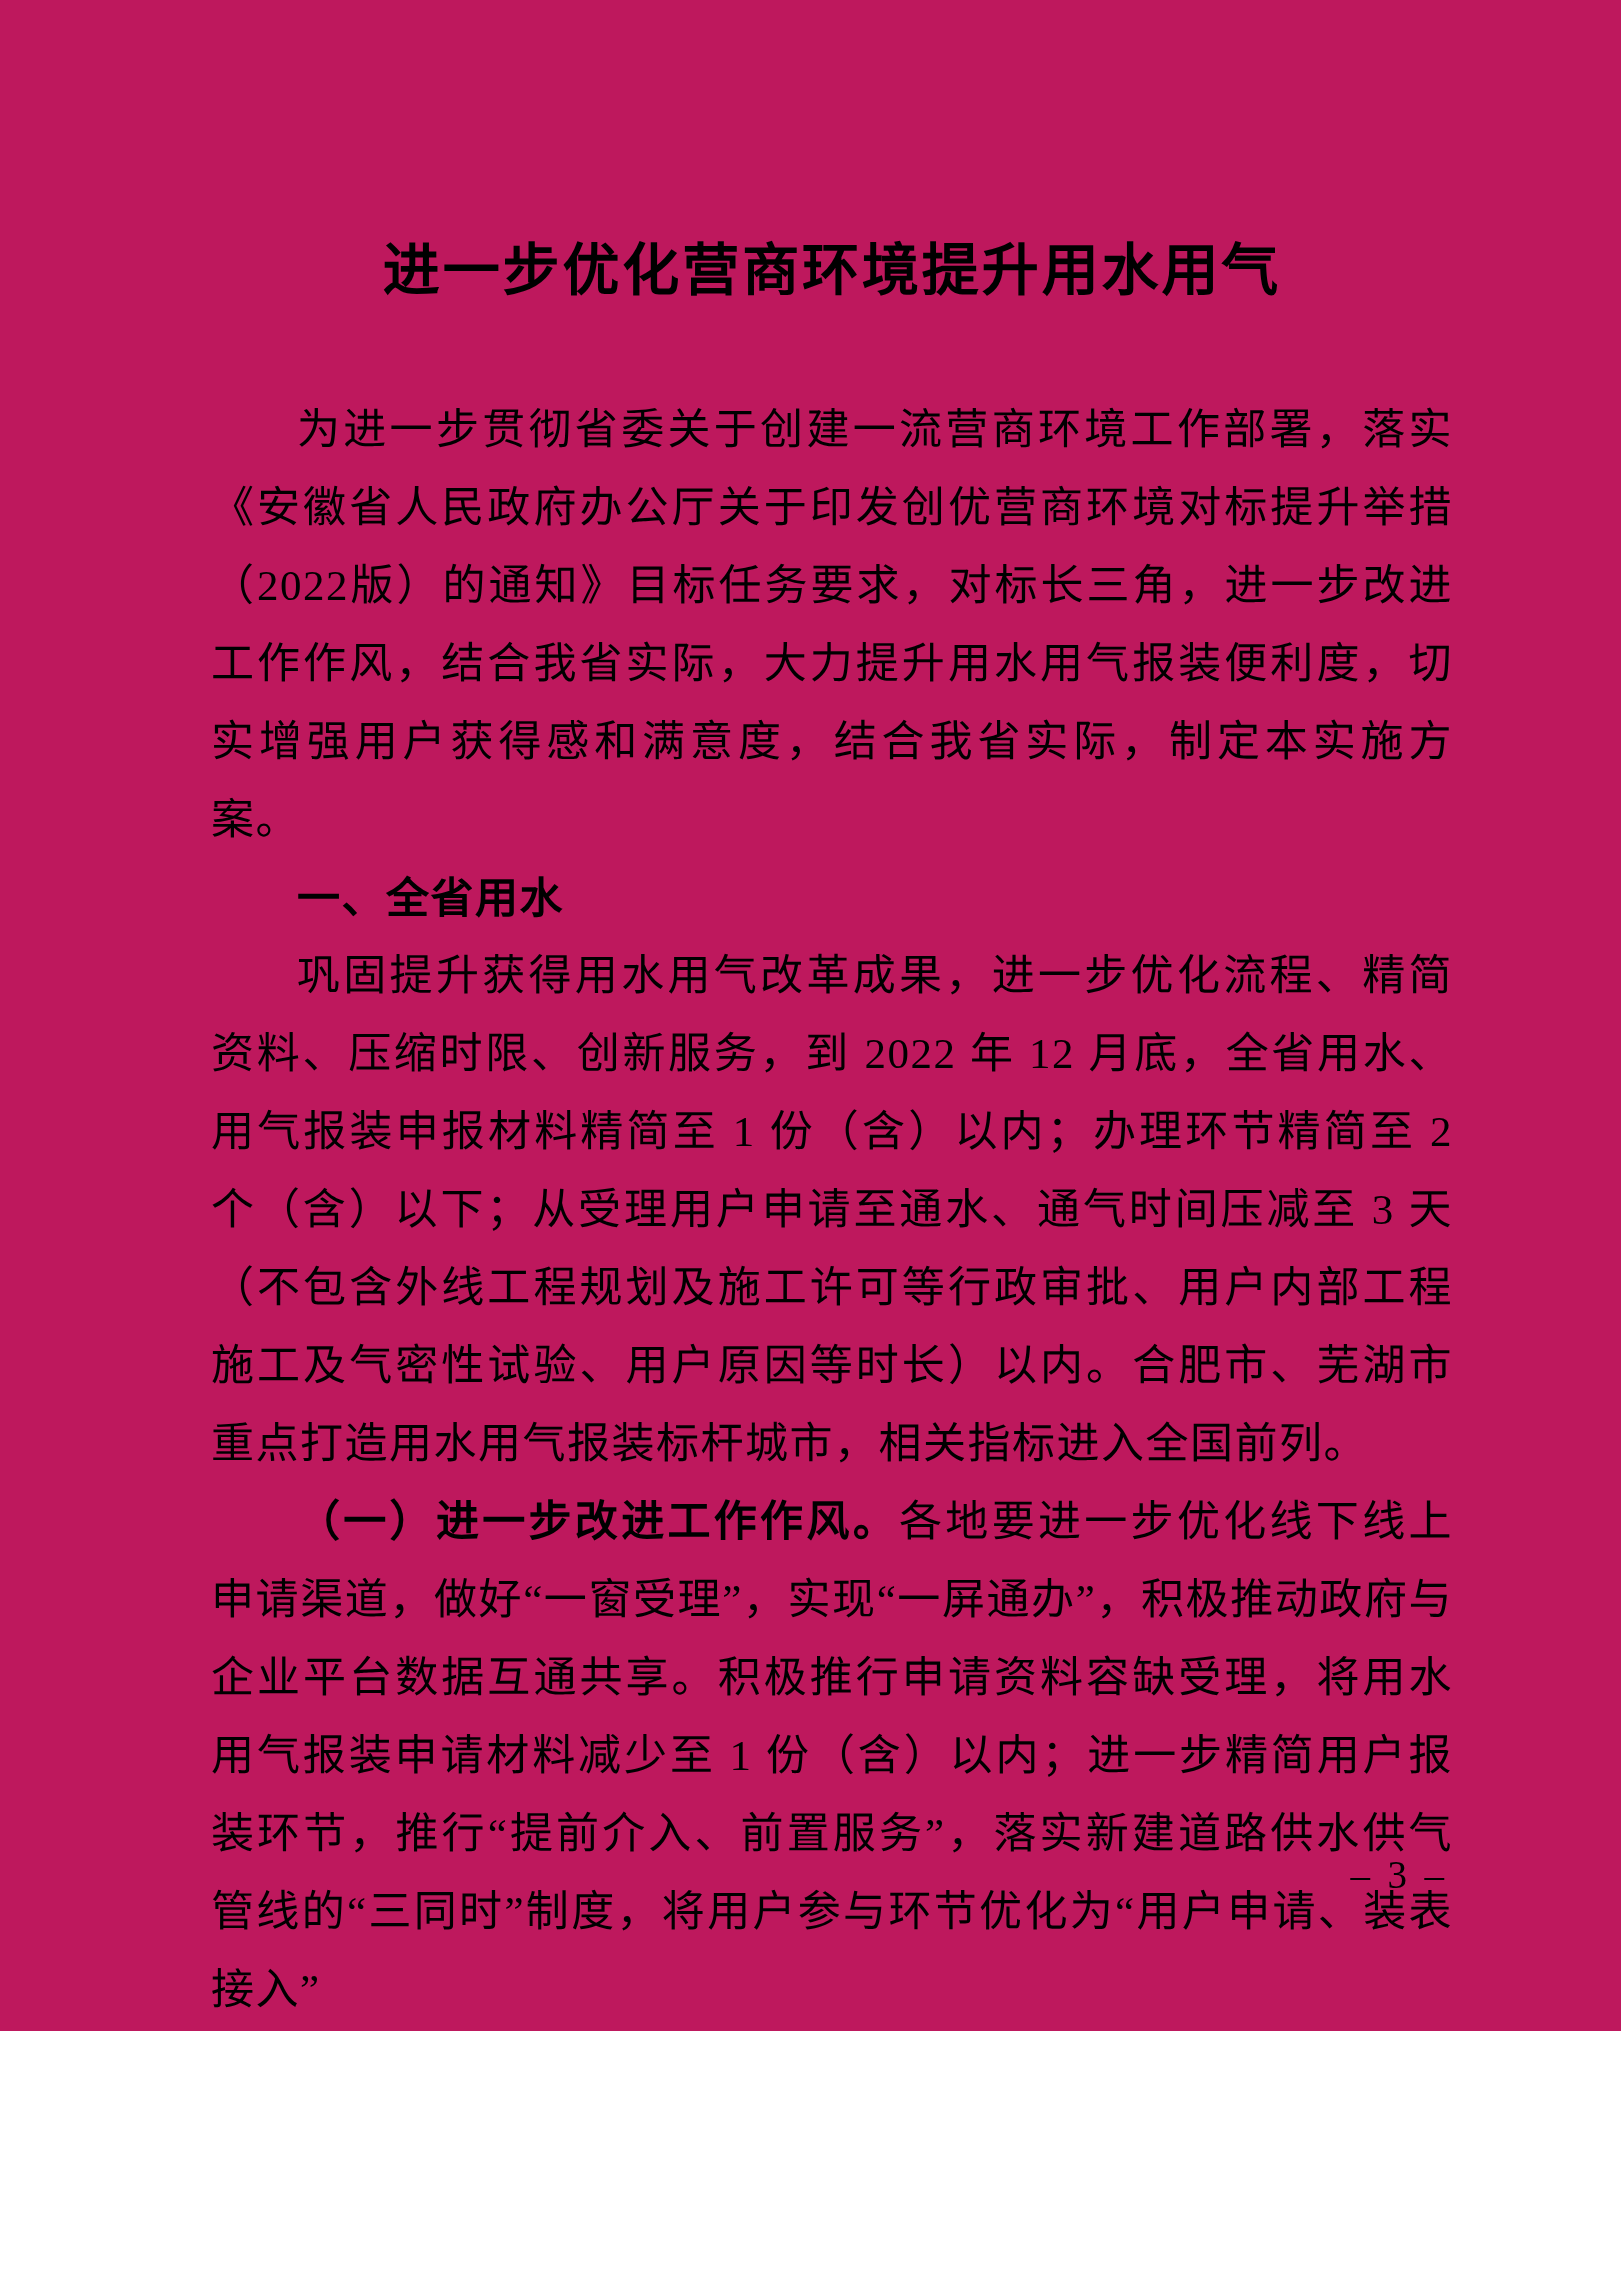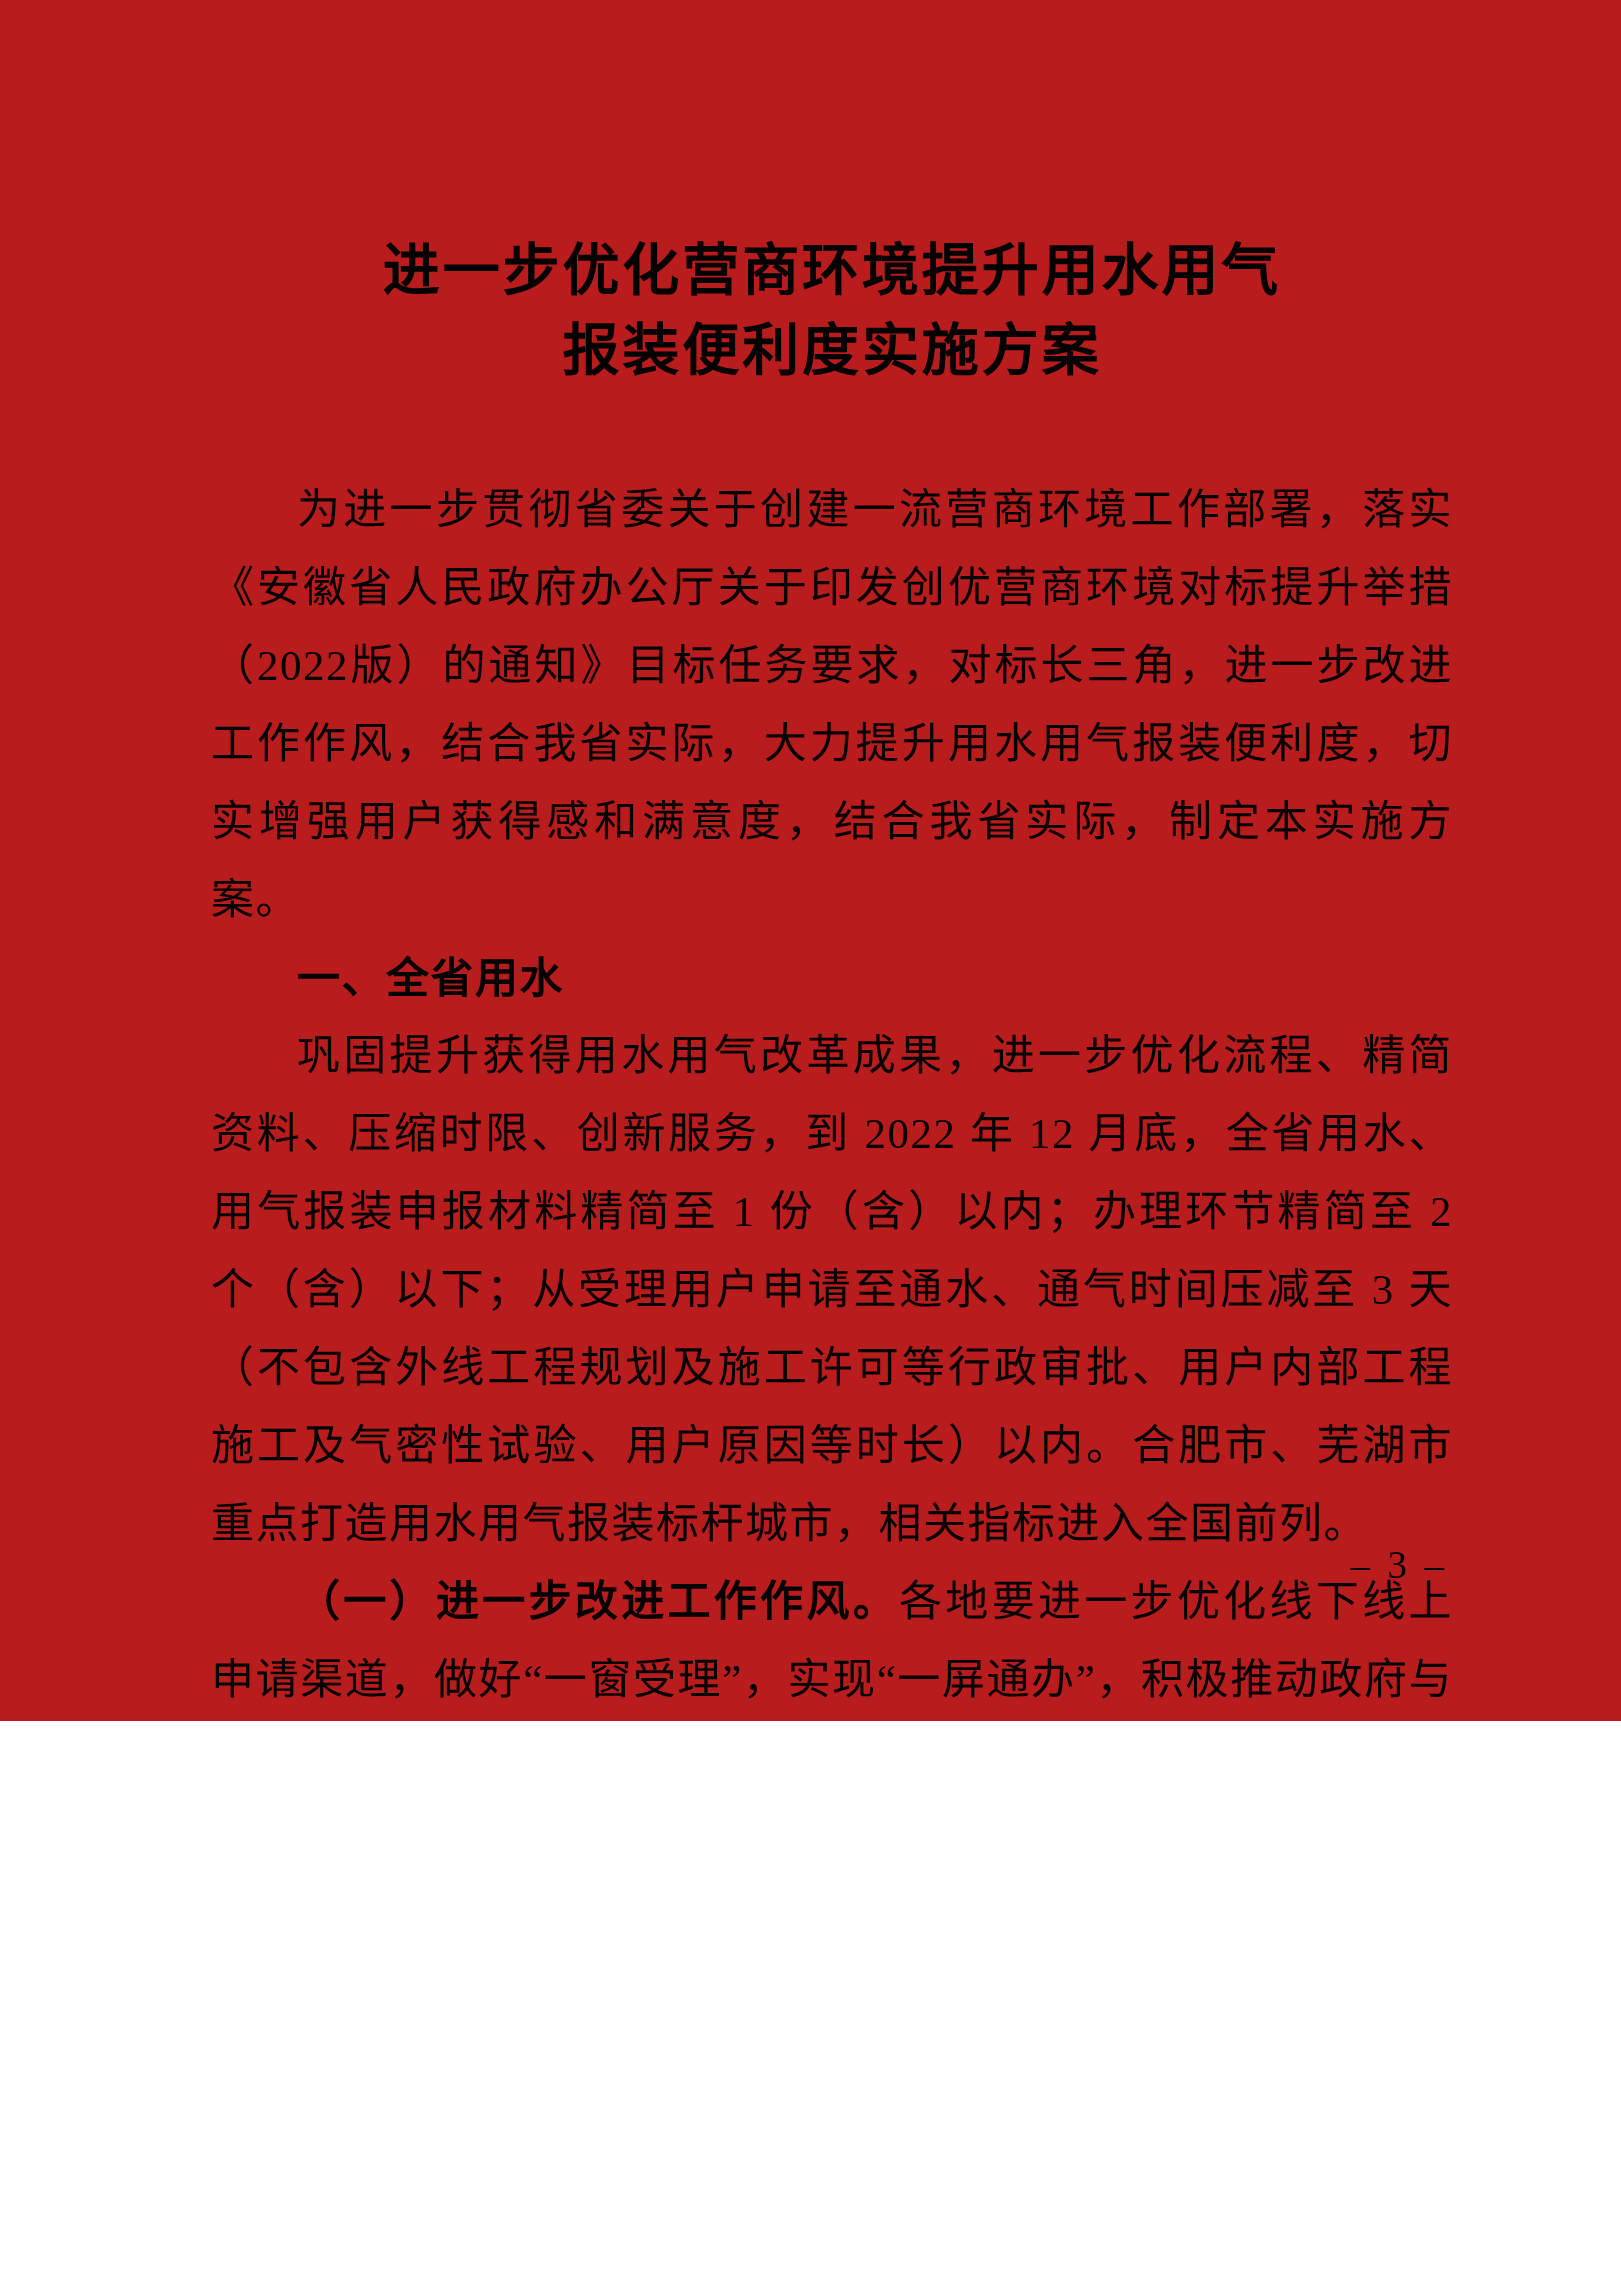--- a/index.html
+++ b/index.html
@@ -3,22 +3,22 @@
 <meta charset="utf-8">
 <style>
   html, body {
     margin: 0;
     padding: 0;
     background: #ffffff;
   }
   .page {
     position: relative;
     width: 1621px;
-    height: 1721px;
-    background: #b91c1c;
+    height: 2031px;
+    background: #be185d;
     color: #000000;
     font-family: "Liberation Serif", "DejaVu Serif", serif;
     box-sizing: border-box;
     padding: 231px 168px 0 211px;
     overflow: hidden;
   }
   .doc-title {
     margin: 0 0 80px 0;
     text-align: center;
     font-size: 57px;
@@ -62,21 +62,20 @@
     color: #000000;
   }
 </style>
 </head>
 <body>
 
 <div class="page">
 
   <h1 class="doc-title">
     <span class="title-line">进一步优化营商环境提升用水用气</span>
-    <span class="title-line">报装便利度实施方案</span>
   </h1>
 
   <div class="doc-body">
 
     <p class="para">为进一步贯彻省委关于创建一流营商环境工作部署，落实《安徽省人民政府办公厅关于印发创优营商环境对标提升举措（2022版）的通知》目标任务要求，对标长三角，进一步改进工作作风，结合我省实际，大力提升用水用气报装便利度，切实增强用户获得感和满意度，结合我省实际，制定本实施方案。</p>
 
     <h2 class="section-heading">一、全省用水</h2>
 
     <p class="para">巩固提升获得用水用气改革成果，进一步优化流程、精简资料、压缩时限、创新服务，到 2022 年 12 月底，全省用水、用气报装申报材料精简至 1 份（含）以内；办理环节精简至 2 个（含）以下；从受理用户申请至通水、通气时间压减至 3 天（不包含外线工程规划及施工许可等行政审批、用户内部工程施工及气密性试验、用户原因等时长）以内。合肥市、芜湖市重点打造用水用气报装标杆城市，相关指标进入全国前列。</p>
 

